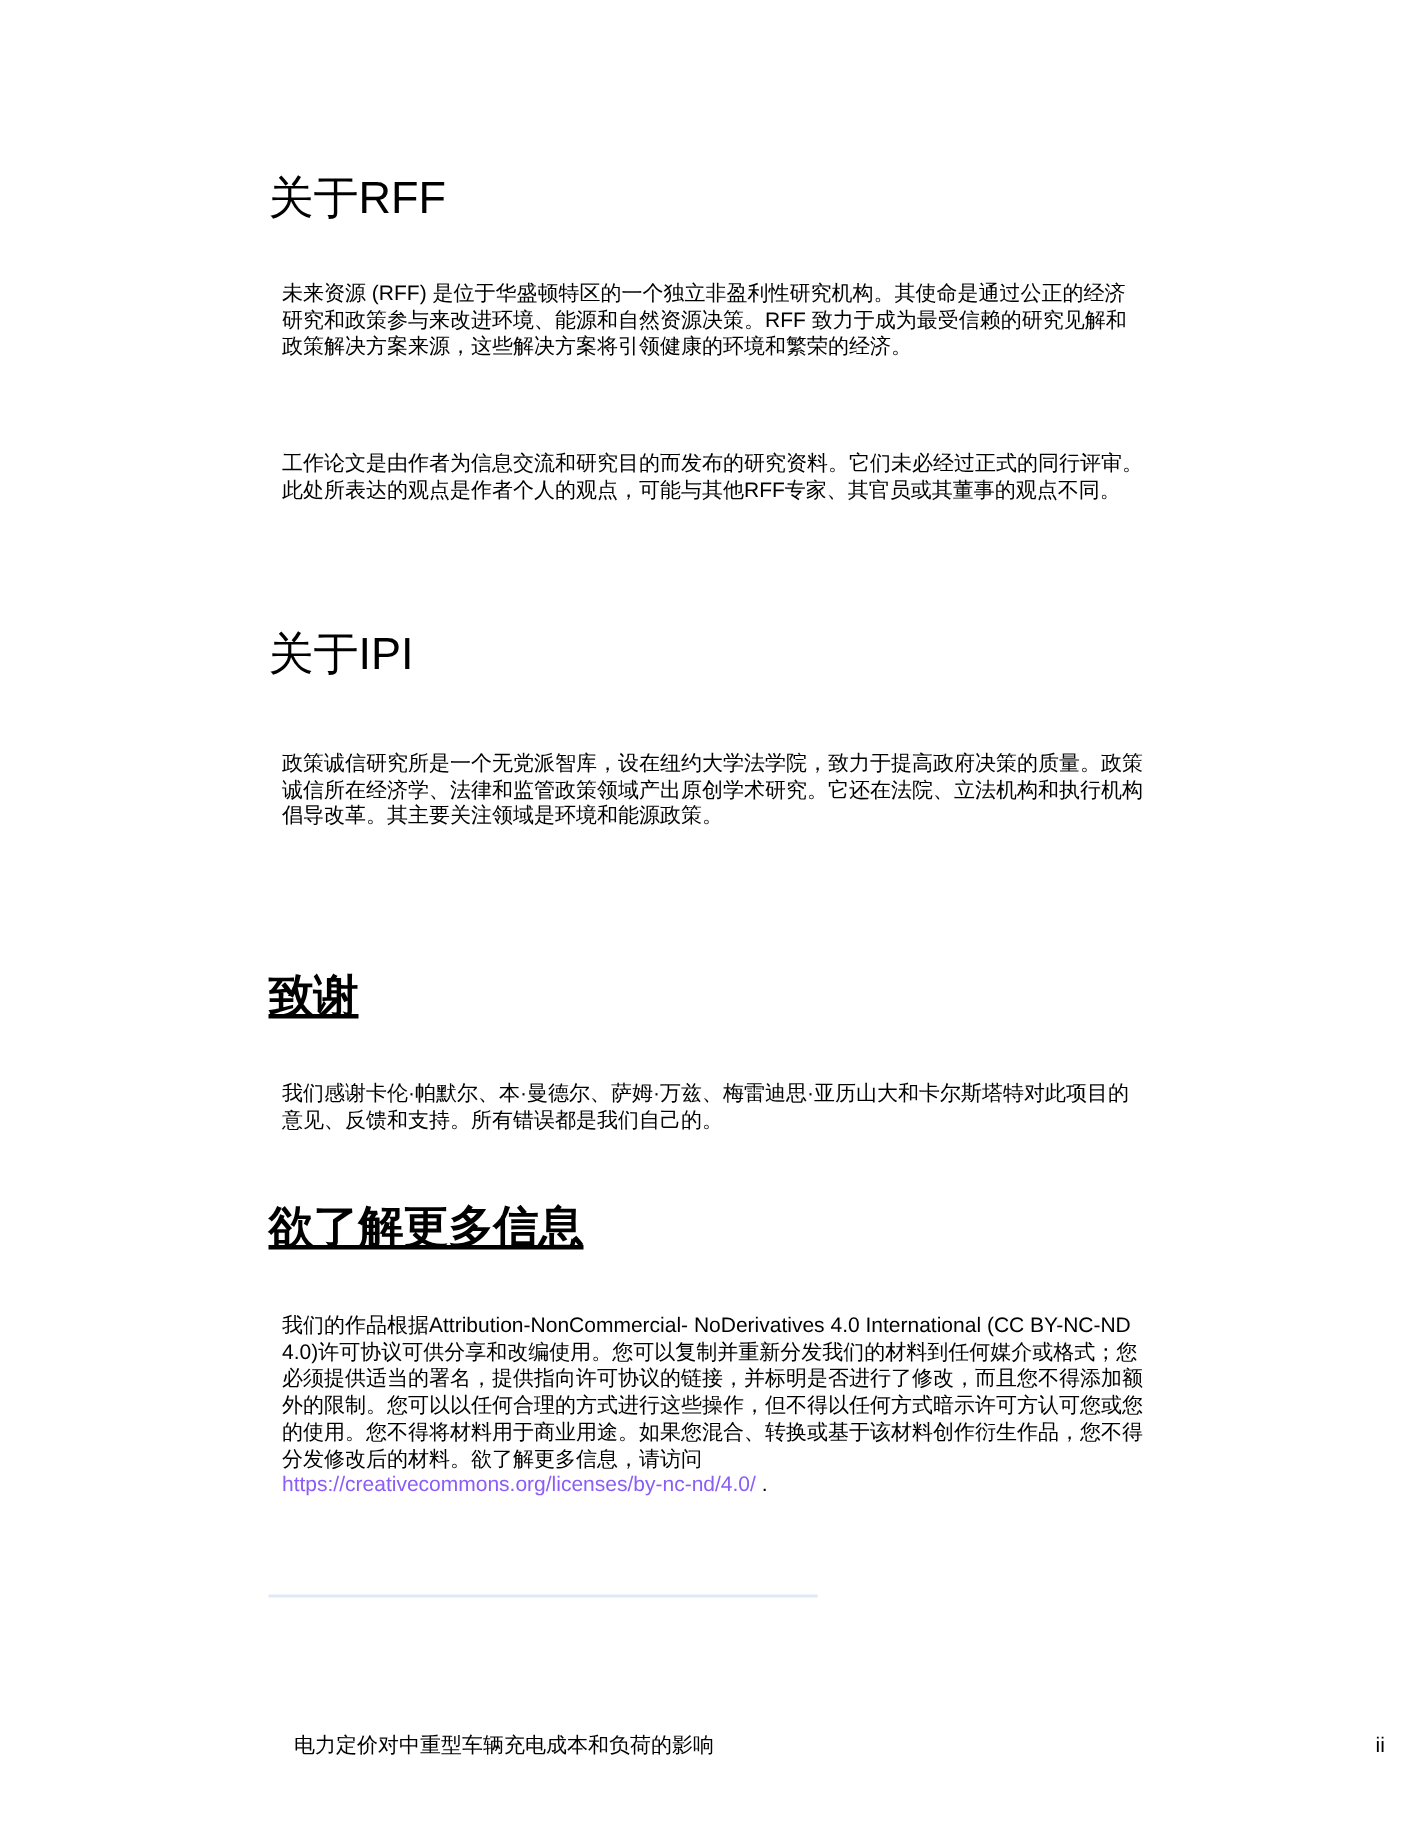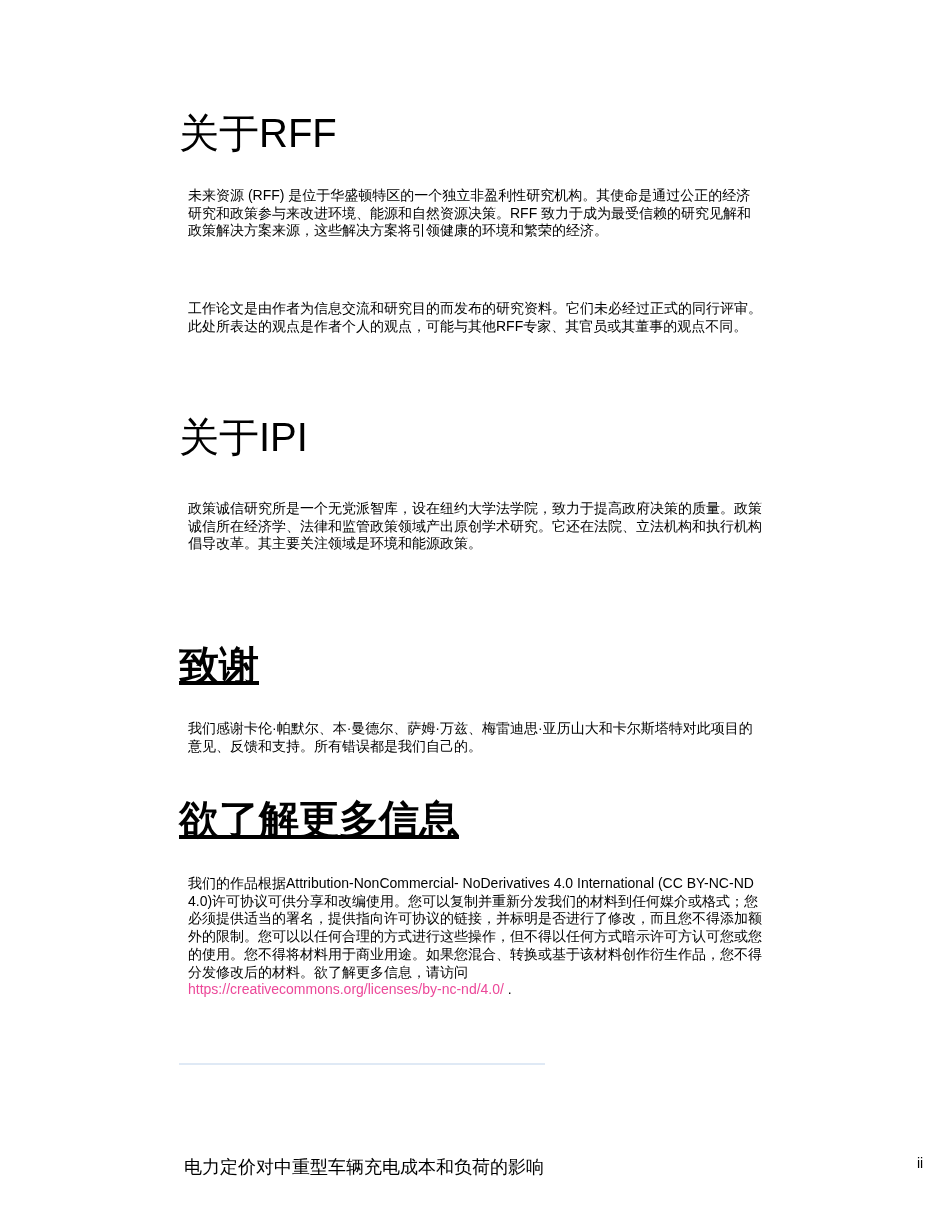--- a/index.html
+++ b/index.html
@@ -1,25 +1,25 @@
 <!DOCTYPE html>
 <html><head>
 <meta charset="utf-8">
 <style>
   html, body { margin: 0; padding: 0; background: #ffffff; }
   body { width: 950px; height: 1230px; position: relative; overflow: hidden;
          font-family: "Liberation Sans", "DejaVu Sans", sans-serif; color: #000; }
-  .h { position: absolute; left: 179px; margin: 0; font-size: 40px; font-weight: normal;
+  .h { position: absolute; left: 179px; margin: 0; font-size: 30px; font-weight: normal;
        line-height: 34px; letter-spacing: 0; }
   .h.bold { font-weight: bold; text-decoration: underline; }
   .p { position: absolute; left: 188px; width: 575px; margin: 0; font-size: 14px;
        line-height: 17.7px; }
-  .link { color: #ec4899; text-decoration: none; }
+  .link { color: #8b5cf6; text-decoration: none; }
   .rule { position: absolute; left: 179px; top: 1063px; width: 366px; height: 2px; background: #dfe9f5; }
-  .footer-title { position: absolute; left: 184px; top: 1155px; font-size: 18px; }
+  .footer-title { position: absolute; left: 196px; top: 1155px; font-size: 14px; }
   .page-num { position: absolute; left: 917px; top: 1155px; font-size: 14px; }
 </style>
 </head>
 <body>
 
 <h1 class="h" style="top:116px">关于RFF</h1>
 <p class="p" style="top:187px">未来资源 (RFF) 是位于华盛顿特区的一个独立非盈利性研究机构。其使命是通过公正的经济研究和政策参与来改进环境、能源和自然资源决策。RFF 致力于成为最受信赖的研究见解和政策解决方案来源，这些解决方案将引领健康的环境和繁荣的经济。</p>
 <p class="p" style="top:300px">工作论文是由作者为信息交流和研究目的而发布的研究资料。它们未必经过正式的同行评审。此处所表达的观点是作者个人的观点，可能与其他RFF专家、其官员或其董事的观点不同。</p>
 
 <h1 class="h" style="top:420px">关于IPI</h1>

